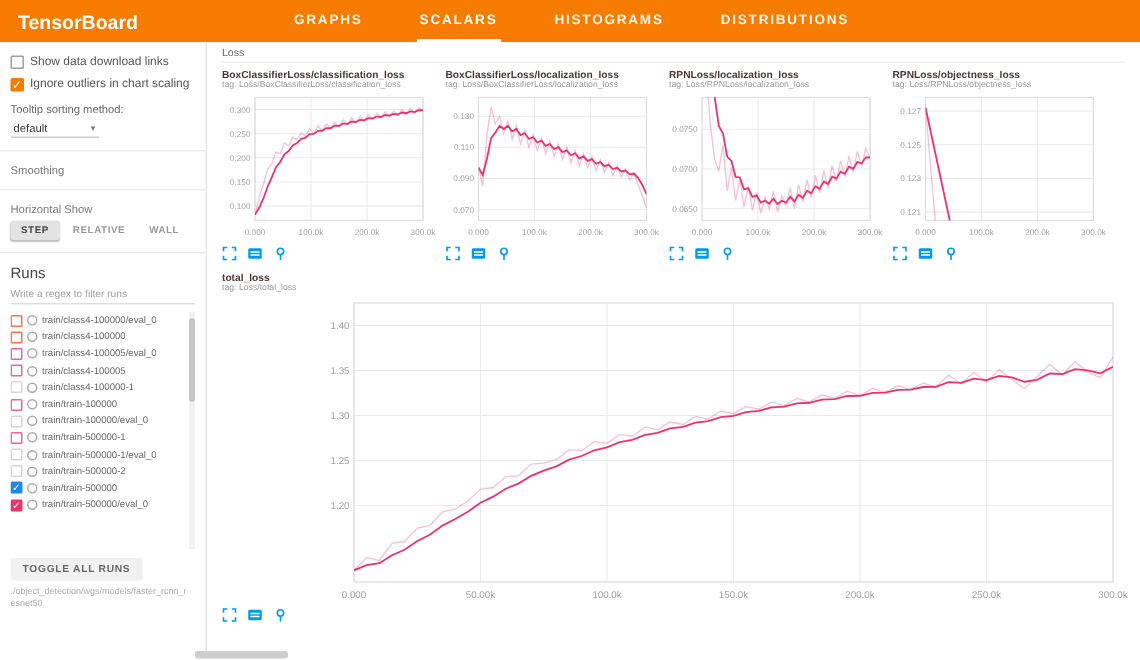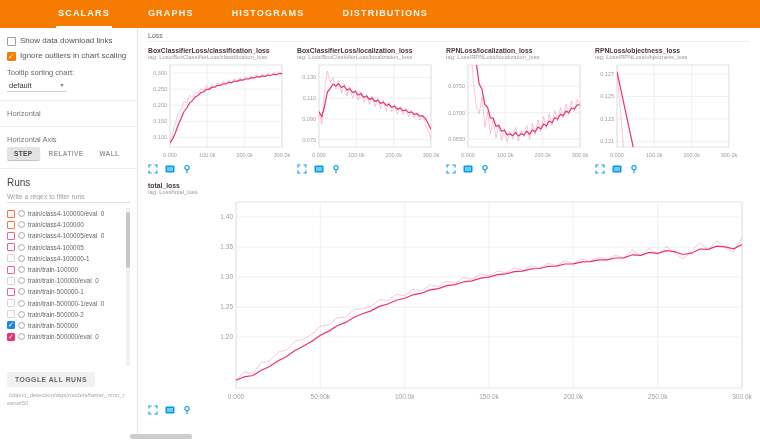--- a/index.html
+++ b/index.html
@@ -60,55 +60,56 @@
   svg.plot{display:block;overflow:visible}
   .card-footer{display:flex;gap:7px;margin-top:3px;align-items:center}
   .cf-icon{width:10px;height:10px;cursor:pointer;display:block}
 
   .hscrollbar{position:absolute;bottom:1px;left:130px;width:62px;height:5px;background:#cdcdcd;border-radius:2px;cursor:grab}
 </style>
 </head>
 <body>
 
 <div class="header">
+  <div class="logo">TensorBoard</div>
   <div class="tabs">
+    <div class="tab">GRAPHS</div>
     <div class="tab active">SCALARS</div>
-    <div class="tab">GRAPHS</div>
     <div class="tab">HISTOGRAMS</div>
     <div class="tab">DISTRIBUTIONS</div>
   </div>
 </div>
 
 <div class="layout">
 
   <div class="sidebar">
     <div class="cb-row">
       <span class="cb"></span>
       <span>Show data download links</span>
     </div>
     <div class="cb-row">
       <span class="cb checked"></span>
       <span>Ignore outliers in chart scaling</span>
     </div>
 
     <div class="tooltip-row">
-      <span>Tooltip sorting chart:</span><br>
+      <span>Tooltip sorting method:</span><br>
       <span class="select">
         <span>default</span>
         <span class="caret">▾</span>
       </span>
     </div>
 
     <div class="divider"></div>
 
-    <div class="section-label">Horizontal</div>
+    <div class="section-label">Smoothing</div>
 
     <div class="divider"></div>
 
-    <div class="section-label">Horizontal Axis</div>
+    <div class="section-label">Horizontal Show</div>
     <div class="axis-buttons">
       <button class="axis-btn active">STEP</button>
       <button class="axis-btn">RELATIVE</button>
       <button class="axis-btn">WALL</button>
     </div>
 
     <div class="divider"></div>
 
     <div class="runs-label">Runs</div>
     <input class="filter-input" placeholder="Write a regex to filter runs" style="">

